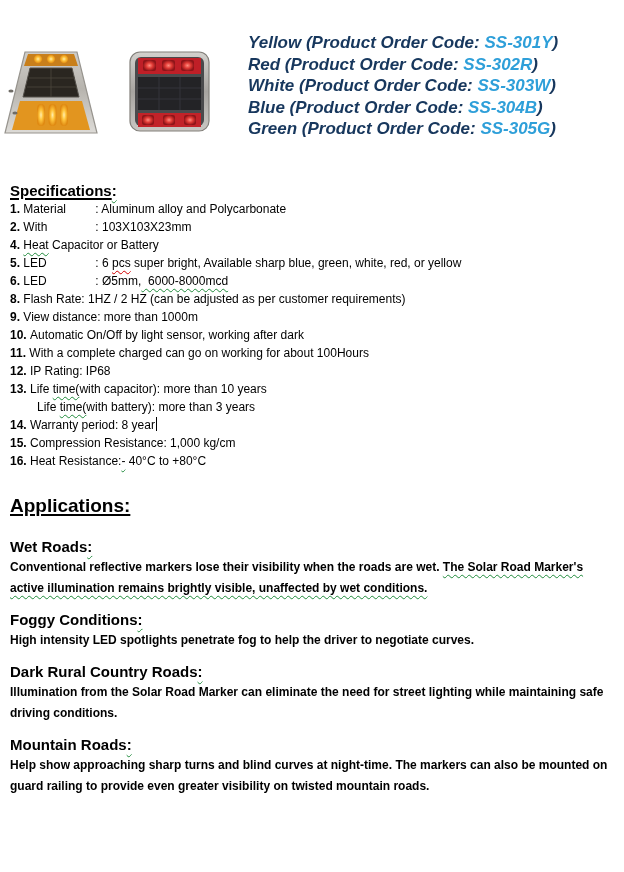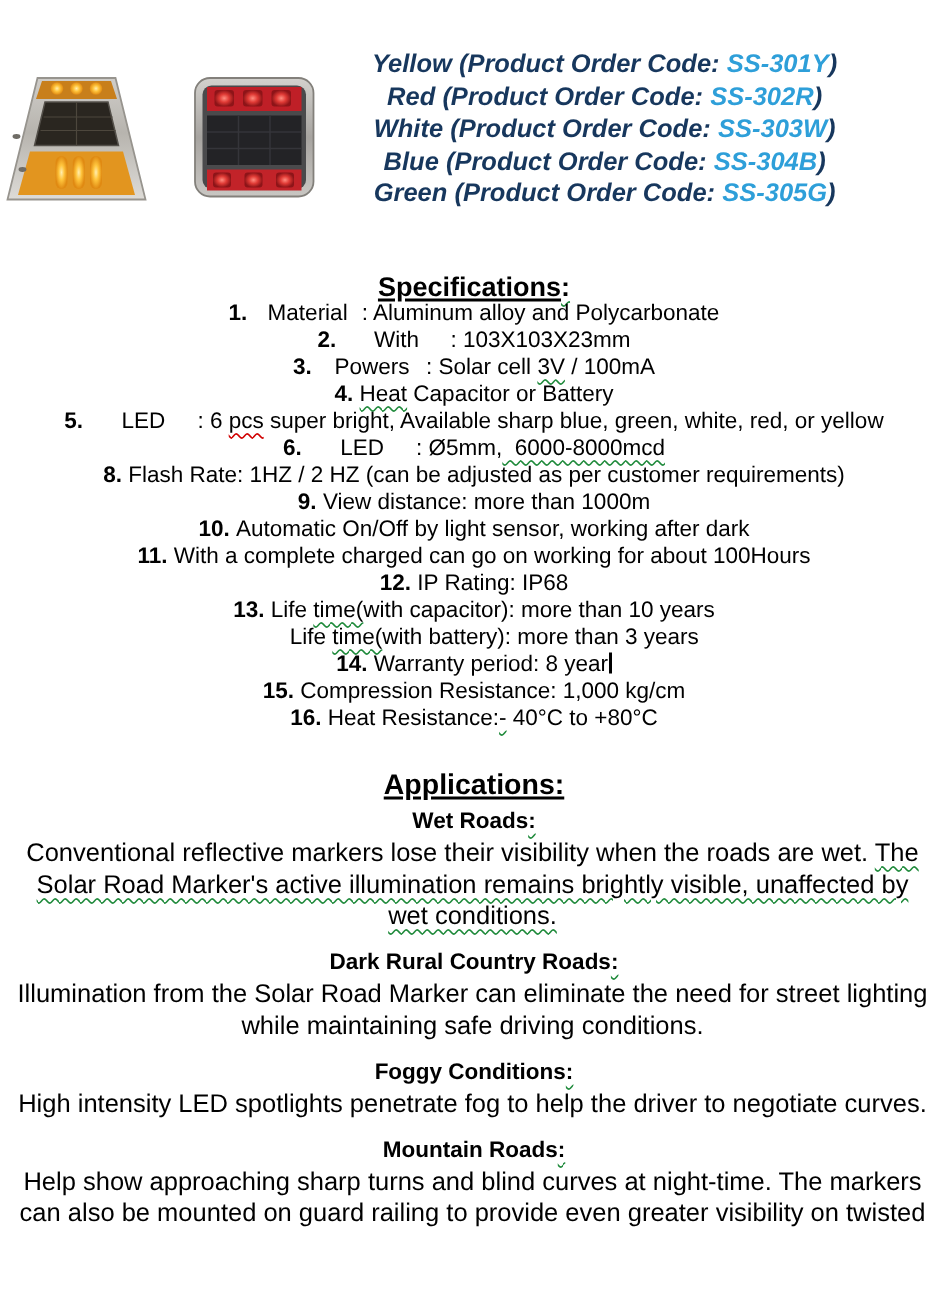--- a/index.html
+++ b/index.html
@@ -5,50 +5,50 @@
   :root{
     --navy:#17375D;
     --codeblue:#2E9FD9;
     --wavyg:#1f8a3b;
     --wavyr:#d00000;
     --ink:#000000;
   }
   html,body{margin:0;padding:0;background:#ffffff;}
   .page{
     position:relative;width:624px;height:820px;background:#ffffff;overflow:hidden;
-    font-family:"Liberation Sans",sans-serif;color:var(--ink);text-align:center;
+    font-family:"Liberation Sans",sans-serif;color:var(--ink);
   }
   
   .doc-header{position:absolute;left:0;top:0;width:624px;height:182px;}
   .photo{position:absolute;display:block;}
   .photo-yellow{left:4px;top:49px;width:94px;height:87px;}
   .photo-red{left:129px;top:51px;width:81px;height:81px;}
   .codes{
     position:absolute;left:248px;top:32px;
     font-size:17px;font-weight:bold;font-style:italic;
     color:var(--navy);line-height:21.5px;white-space:nowrap;
   }
   .code-line .code{color:var(--codeblue);}
   
   .content{position:absolute;left:10px;top:182px;width:612px;}
-  .spec-title{font-size:18px;font-weight:bold;line-height:18px;}
+  .spec-title{font-size:15px;font-weight:bold;line-height:18px;}
   .spec-title .t{text-decoration:underline;text-decoration-thickness:1.5px;text-underline-offset:2px;}
-  .spec-row{font-size:15px;line-height:18px;}
+  .spec-row{font-size:12px;line-height:18px;}
   .spec-row .num{font-weight:bold;}
   .spec-label{display:inline-block;width:72px;}
   .indent{padding-left:27px;}
   .caret{display:inline-block;width:1.5px;height:14px;background:#000;vertical-align:-2px;margin-left:1px;}
   .apps-title{
     margin-top:26px;font-size:19px;font-weight:bold;line-height:20px;
     text-decoration:underline;text-decoration-thickness:1.5px;text-underline-offset:2px;
   }
-  .app-sections{margin-top:3px;}
+  .app-sections{margin-top:20px;}
   .app-sec{margin-bottom:10px;}
   .app-head{font-size:15px;font-weight:bold;line-height:21px;}
-  .app-body{font-size:17px;line-height:21px;width:610px;}
+  .app-body{font-size:12px;line-height:21px;width:610px;font-weight:bold;}
   
   .wavy-g{
     text-decoration-line:underline;text-decoration-style:wavy;
     text-decoration-color:var(--wavyg);text-decoration-thickness:1px;text-underline-offset:2.5px;
   }
   .wavy-r{
     text-decoration-line:underline;text-decoration-style:wavy;
     text-decoration-color:var(--wavyr);text-decoration-thickness:1px;text-underline-offset:2.5px;
   }
 </style>
@@ -124,21 +124,20 @@
       </div>
   </div>
 
   <div class="content">
 
     <div class="spec-title"><span class="t">Specifications</span><span class="wavy-g">:</span></div>
 
     <div>
         <div class="spec-row"><span class="num">1.&nbsp;</span><span class="spec-label">Material</span><span>: Aluminum alloy and Polycarbonate</span></div>
         <div class="spec-row"><span class="num">2.&nbsp;</span><span class="spec-label">With</span><span>: 103X103X23mm</span></div>
-        <div class="spec-row"><span class="num">3.&nbsp;</span><span class="spec-label">Powers</span><span>: Solar cell </span><span class="wavy-g">3V</span><span> / 100mA</span></div>
         <div class="spec-row"><span class="num">4.&nbsp;</span><span class="wavy-g">Heat</span><span> Capacitor or Battery</span></div>
         <div class="spec-row"><span class="num">5.&nbsp;</span><span class="spec-label">LED</span><span>: 6 </span><span class="wavy-r">pcs</span><span> super bright, Available sharp blue, green, white, red, or yellow</span></div>
         <div class="spec-row"><span class="num">6.&nbsp;</span><span class="spec-label">LED</span><span>: Ø5mm,</span><span class="wavy-g">&nbsp;&nbsp;6000-8000mcd</span></div>
         <div class="spec-row"><span class="num">8.&nbsp;</span><span>Flash Rate: 1HZ / 2 HZ (can be adjusted as per customer requirements)</span></div>
         <div class="spec-row"><span class="num">9.&nbsp;</span><span>View distance: more than 1000m</span></div>
         <div class="spec-row"><span class="num">10.&nbsp;</span><span>Automatic On/Off by light sensor, working after dark</span></div>
         <div class="spec-row"><span class="num">11.&nbsp;</span><span>With a complete charged can go on working for about 100Hours</span></div>
         <div class="spec-row"><span class="num">12.&nbsp;</span><span>IP Rating: IP68</span></div>
         <div class="spec-row"><span class="num">13.&nbsp;</span><span>Life </span><span class="wavy-g">time(</span><span>with capacitor): more than 10 years</span></div>
         <div class="spec-row indent"><span>Life </span><span class="wavy-g">time(</span><span>with battery): more than 3 years</span></div>
@@ -148,26 +147,26 @@
       </div>
 
     <div class="apps-title">Applications:</div>
 
     <div class="app-sections">
         <div class="app-sec">
           <div class="app-head"><span>Wet Roads</span><span class="wavy-g">:</span></div>
           <div class="app-body"><span>Conventional reflective markers lose their visibility when the roads are wet. </span><span class="wavy-g">The Solar Road Marker's active illumination remains brightly visible, unaffected by wet conditions.</span></div>
         </div>
         <div class="app-sec">
+          <div class="app-head"><span>Foggy Conditions</span><span class="wavy-g">:</span></div>
+          <div class="app-body"><span>High intensity LED spotlights penetrate fog to help the driver to negotiate curves.</span></div>
+        </div>
+        <div class="app-sec">
           <div class="app-head"><span>Dark Rural Country Roads</span><span class="wavy-g">:</span></div>
           <div class="app-body"><span>Illumination from the Solar Road Marker can eliminate the need for street lighting while maintaining safe driving conditions.</span></div>
-        </div>
-        <div class="app-sec">
-          <div class="app-head"><span>Foggy Conditions</span><span class="wavy-g">:</span></div>
-          <div class="app-body"><span>High intensity LED spotlights penetrate fog to help the driver to negotiate curves.</span></div>
         </div>
         <div class="app-sec">
           <div class="app-head"><span>Mountain Roads</span><span class="wavy-g">:</span></div>
           <div class="app-body"><span>Help show approaching sharp turns and blind curves at night-time. The markers can also be mounted on guard railing to provide even greater visibility on twisted mountain roads.</span></div>
         </div>
       </div>
 
   </div>
 </div>
 

